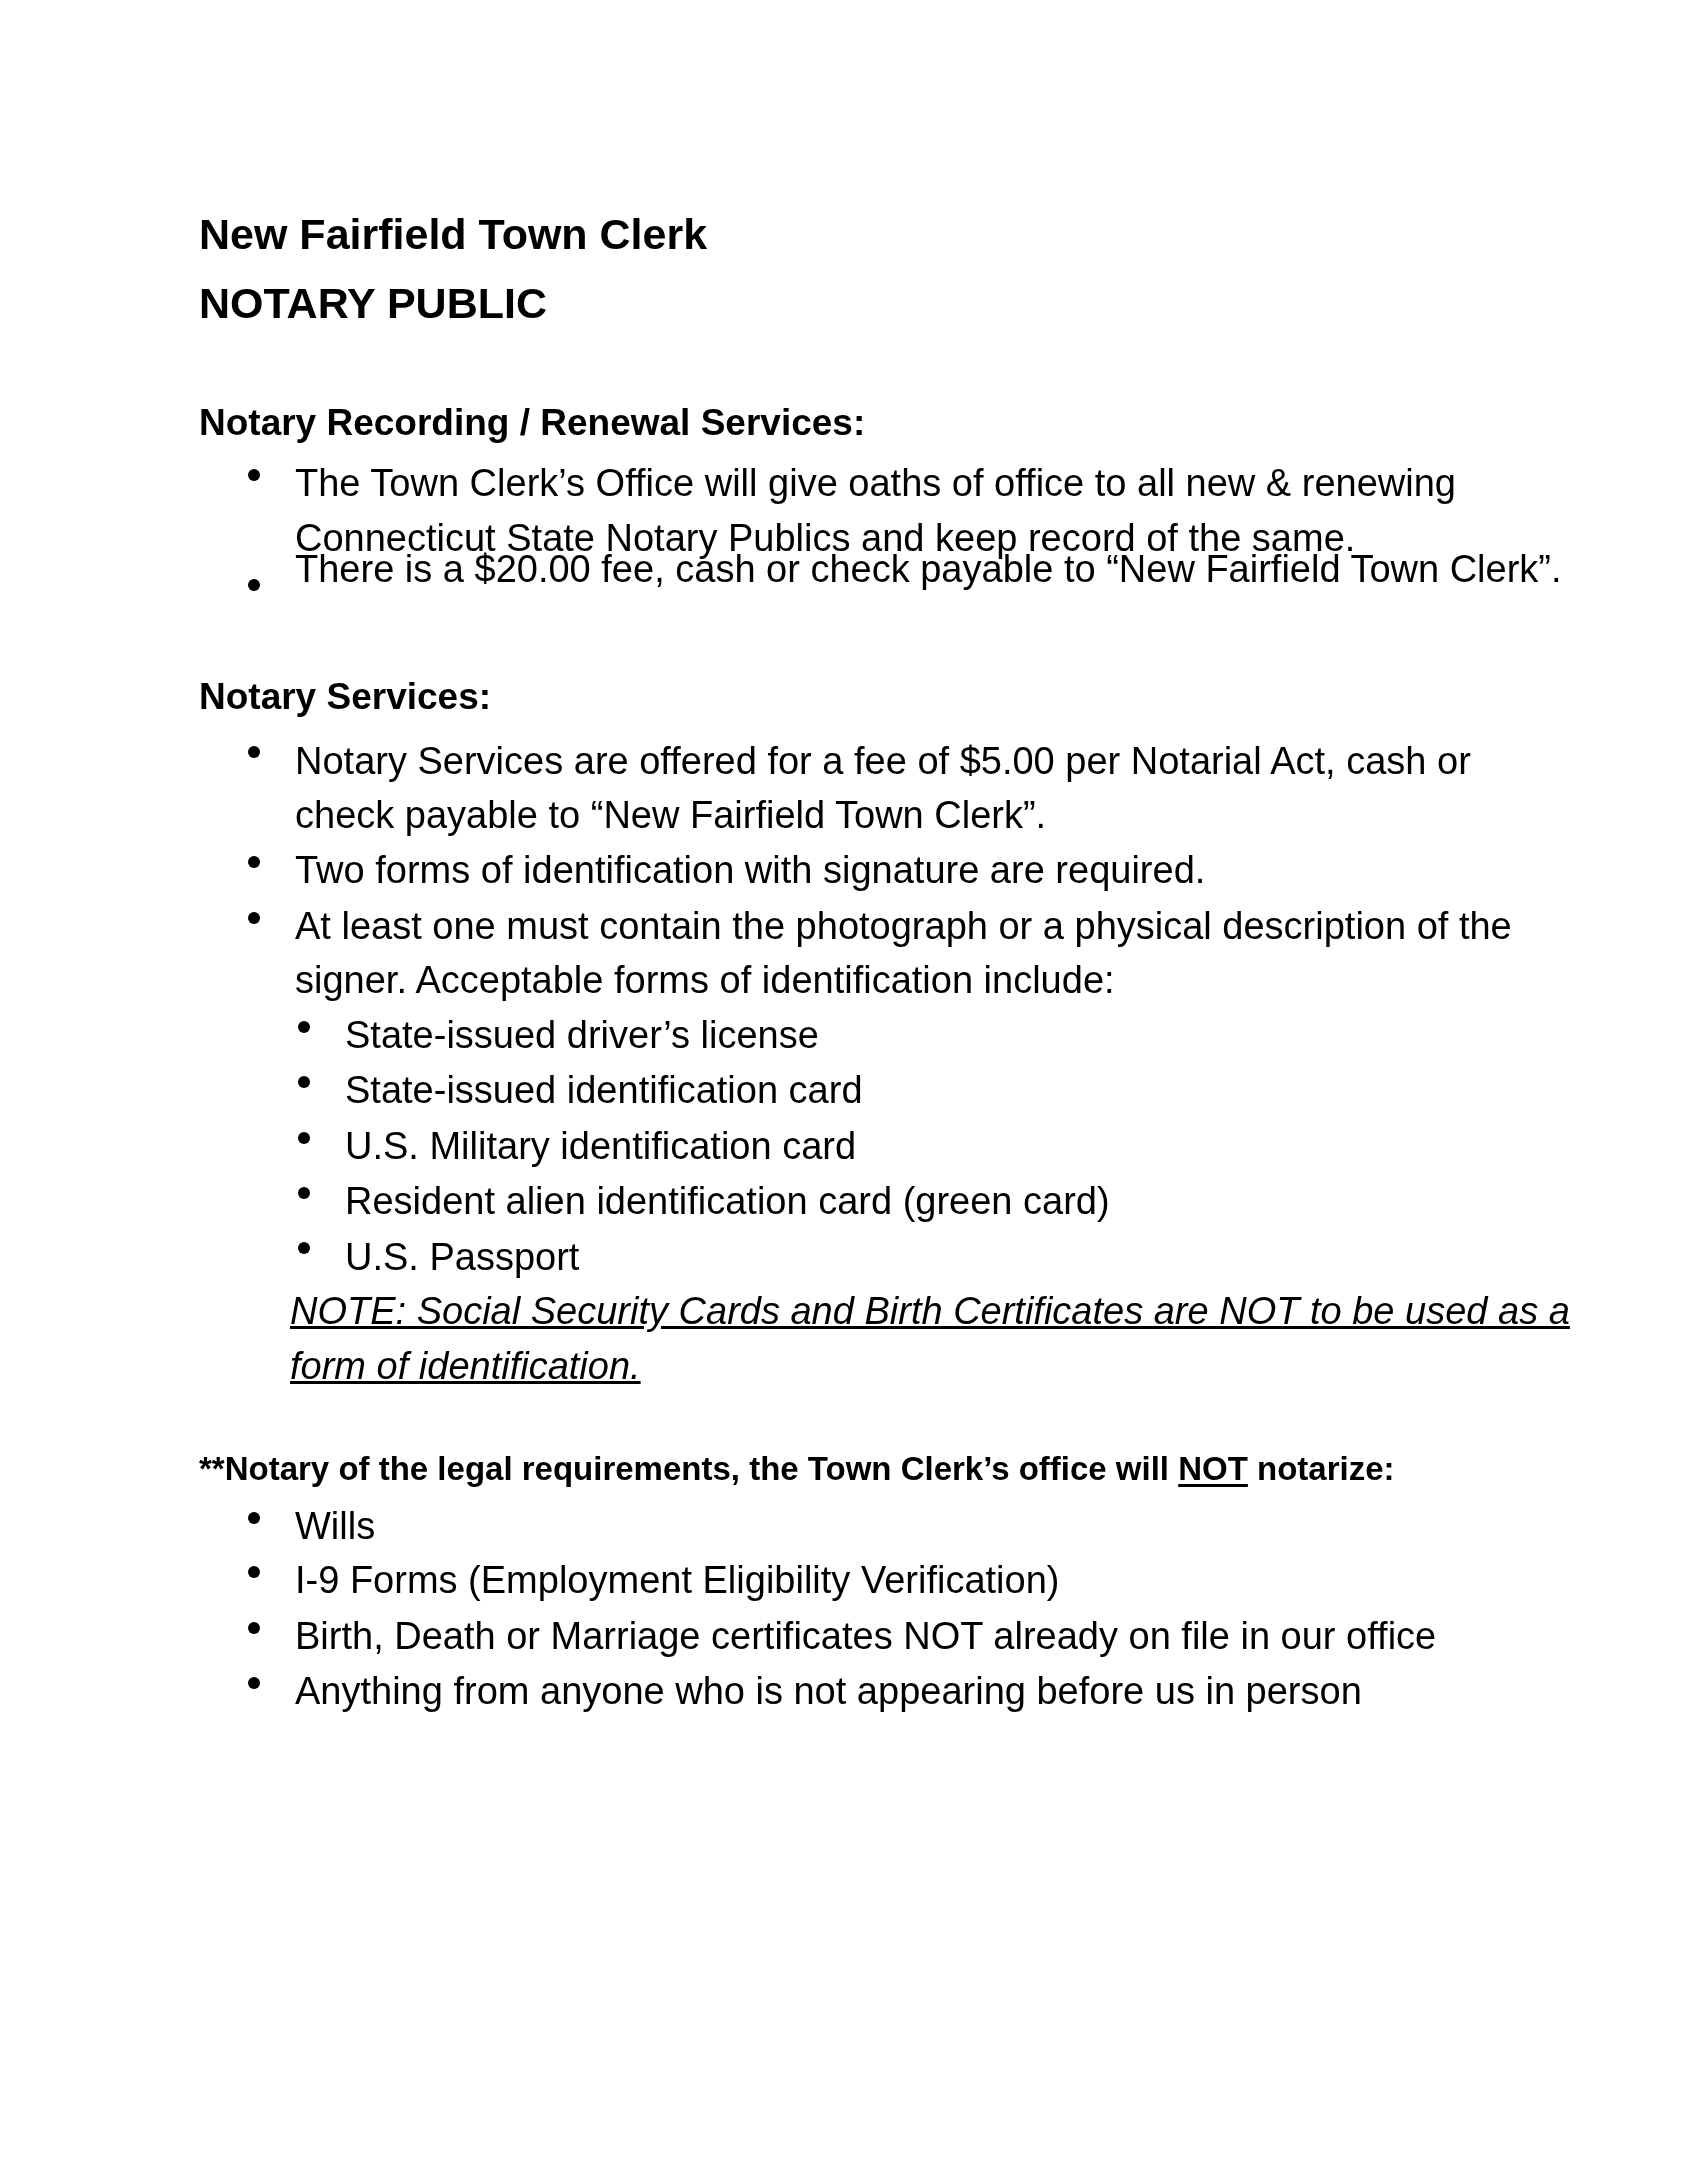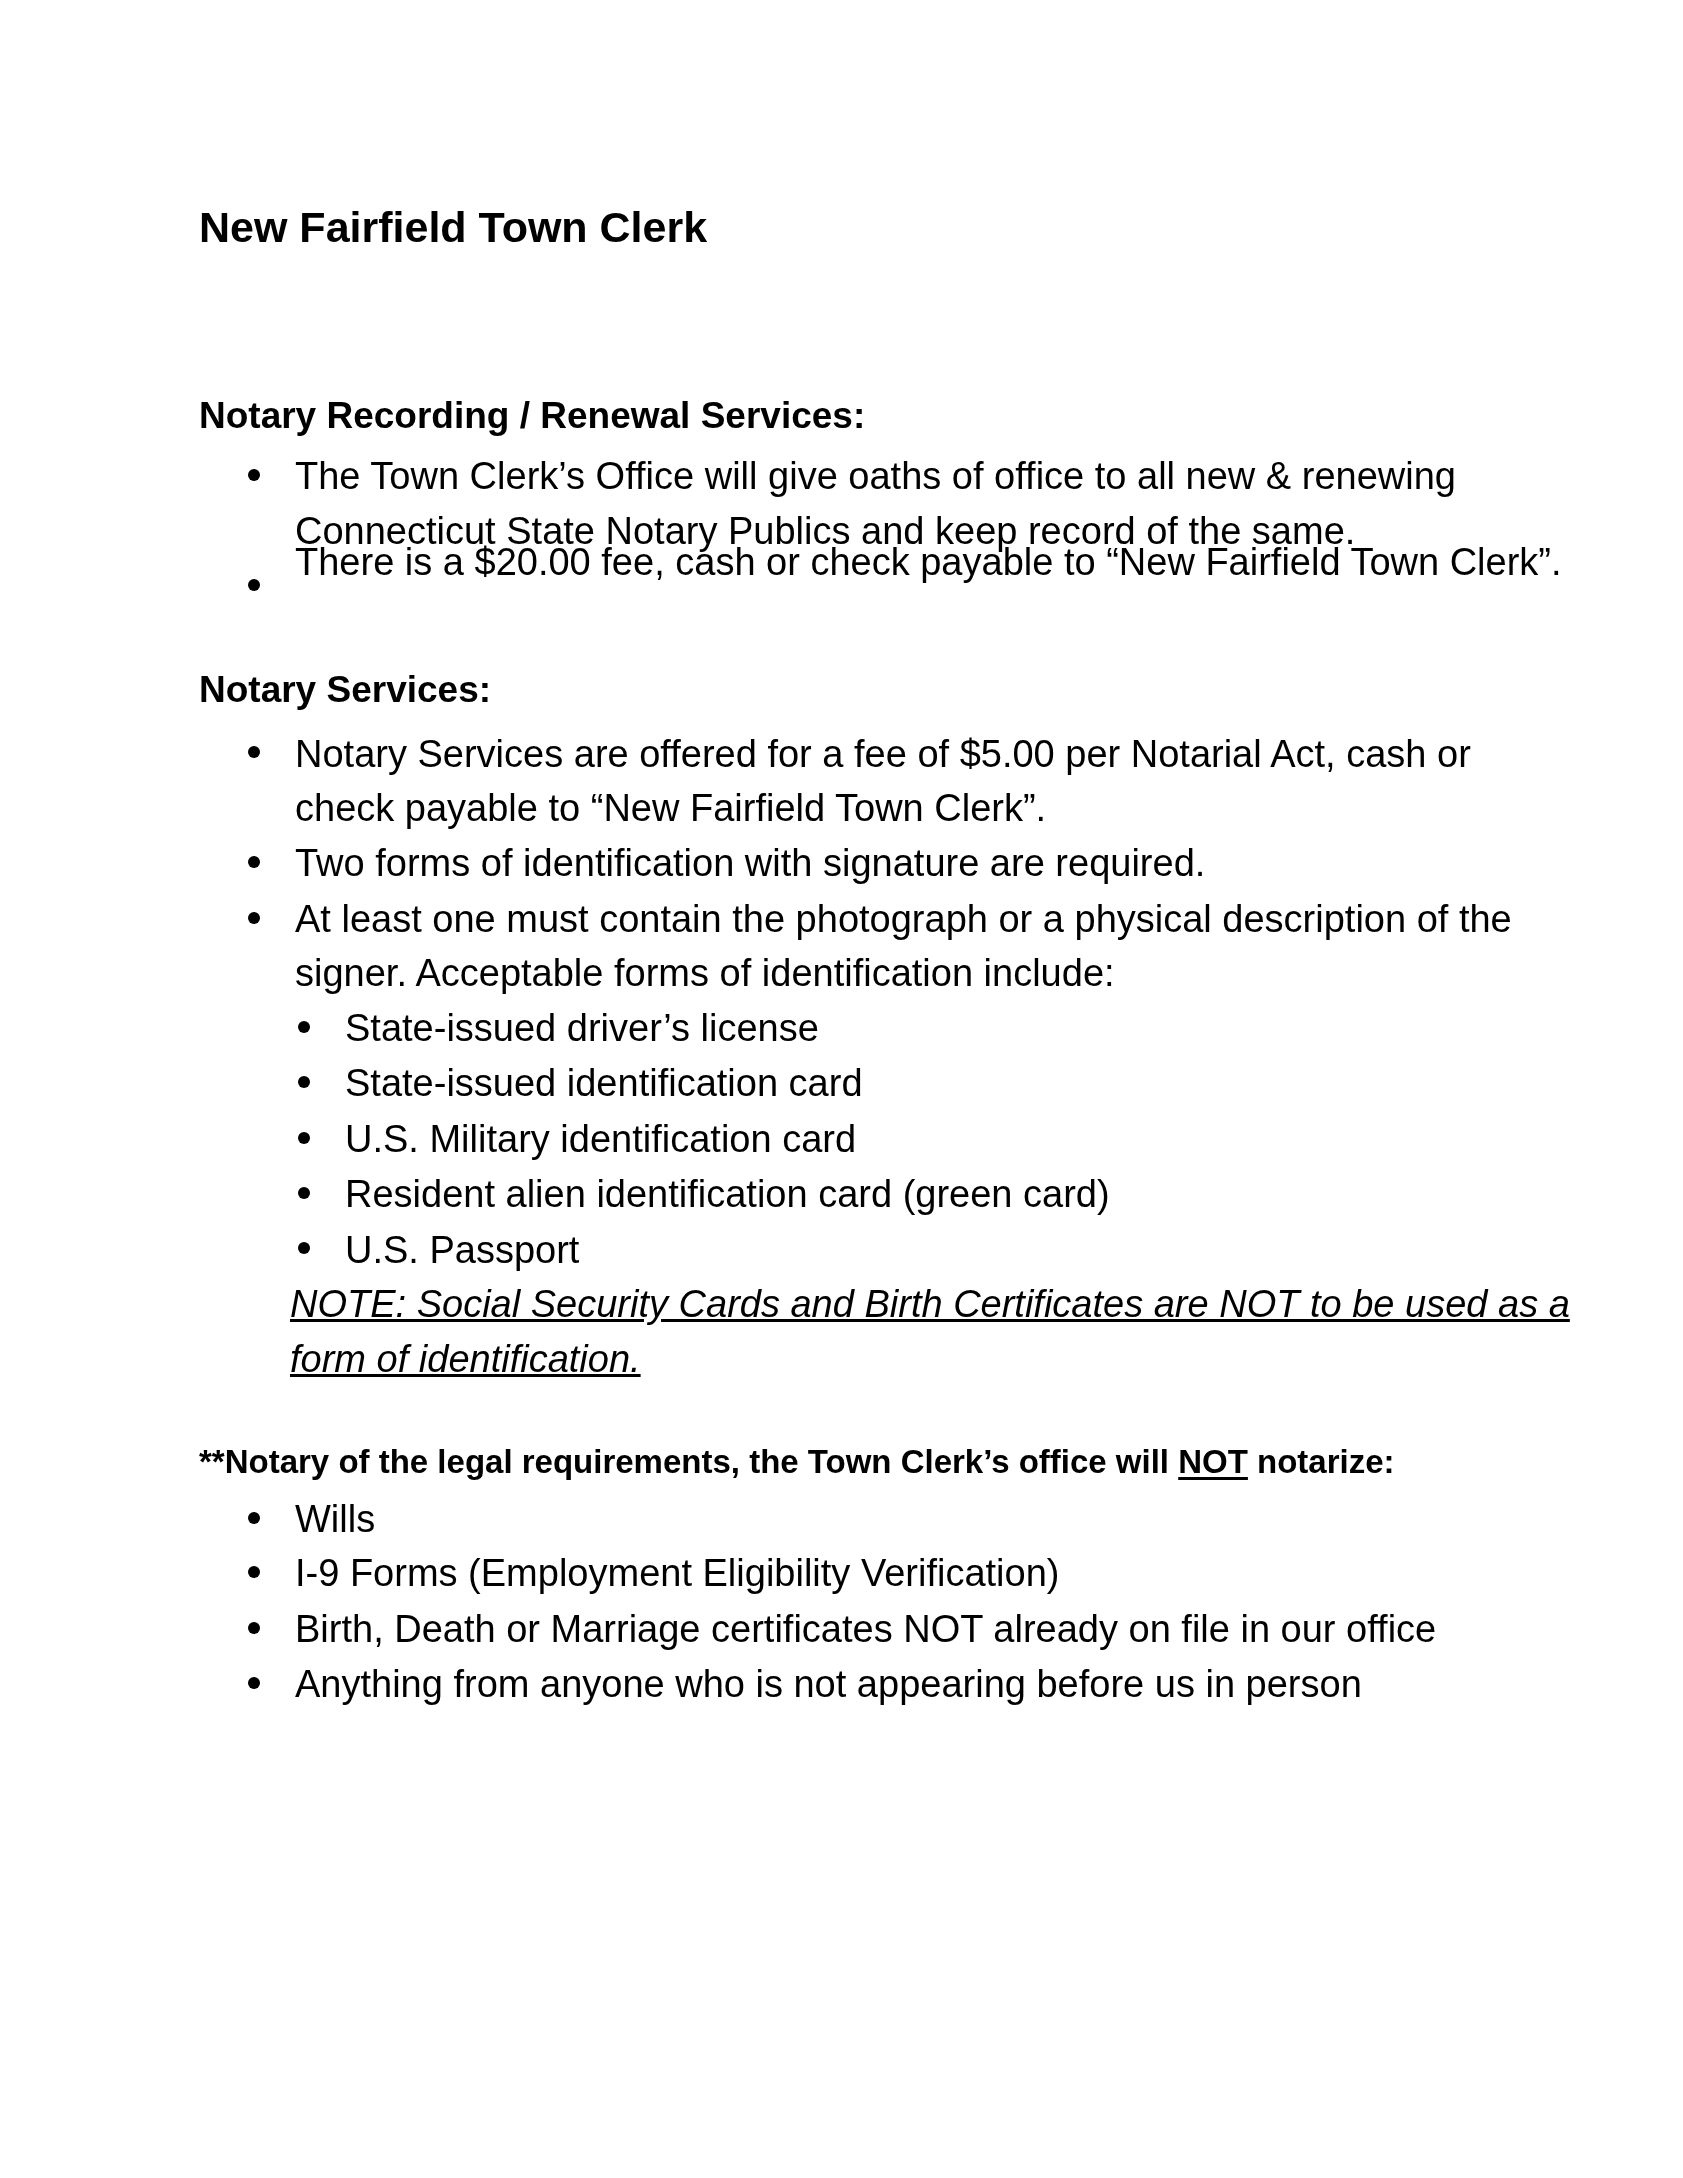--- a/index.html
+++ b/index.html
@@ -1,37 +1,38 @@
 <!DOCTYPE html>
 <html><head>
 <meta charset="utf-8">
 <style>
   html, body { margin: 0; padding: 0; background: #ffffff; }
   body { width: 1683px; height: 2178px; position: relative; overflow: hidden;
          font-family: "Liberation Sans", "DejaVu Sans", sans-serif; color: #000; }
   .page { position: absolute; left: 0; top: 0; width: 1683px; height: 2178px; background: #fff; }
-  .line { position: absolute; white-space: nowrap; line-height: 1; }
+  .line { position: absolute; white-space: nowrap; line-height: 1; margin-top: 7px; }
   .title { left: 199px; font-size: 43px; font-weight: bold; }
   .h2 { left: 199px; font-size: 37px; font-weight: bold; }
   .body { font-size: 38px; }
   .lvl1 { left: 295px; }
   .lvl2 { left: 345px; }
   .note { left: 290px; font-style: italic; text-decoration: underline; }
   .warn { left: 199px; font-size: 33px; font-weight: bold; }
   .warn u { text-decoration: underline; text-underline-offset: 4px; text-decoration-thickness: 3px; text-align: right; }
   .bullet { position: absolute; width: 12px; height: 12px; border-radius: 50%; background: #000; }
   .b1 { left: 248px; }
   .b2 { left: 298px; }
 </style>
 </head>
 <body>
 
 <div class="page">
 
   <div class="line title" style="top:206px">New Fairfield Town Clerk</div>
+  <div class="line title" style="top:275px">NOTARY PUBLIC</div>
 
   <div>
     <div class="line h2" style="top:397px">Notary Recording / Renewal Services:</div>
 
     <div>
       <span class="bullet b1" style="top:469px"></span>
       <div class="line body lvl1" style="top:457px">The Town Clerk’s Office will give oaths of office to all new &amp; renewing</div>
       <div class="line body lvl1" style="top:512px">Connecticut State Notary Publics and keep record of the same.</div>
     </div>
     <div>

